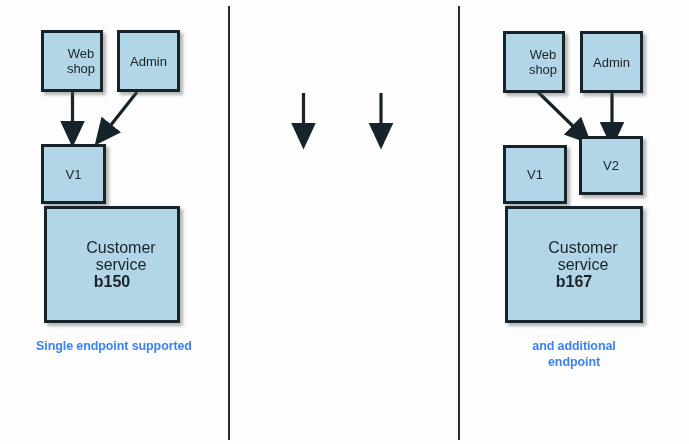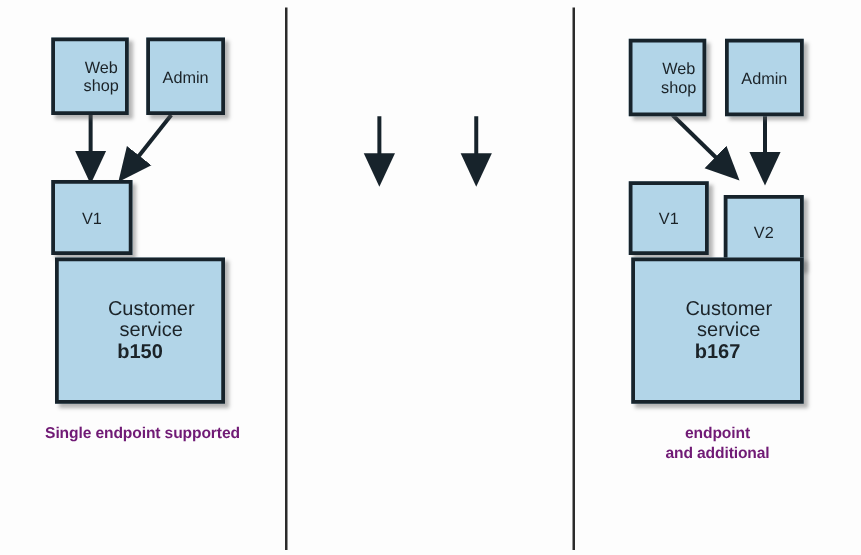--- a/index.html
+++ b/index.html
@@ -38,21 +38,21 @@
   }
   .box span { display: block; }
   .box .l1, .box .l2 { font-weight: normal; margin-left: 18px; }
   .box .l3 { font-weight: bold; }
 
   .svc { font-size: 16px; line-height: 17px; }
 
   .caption {
     position: absolute;
     text-align: center;
-    color: #701a75;
+    color: #3b82f6;
     font-size: 12.5px;
     line-height: 16px;
     font-weight: bold;
     letter-spacing: -0.1px;
   }
   svg.arrows {
     position: absolute;
     left: 0; top: 0;
     width: 689px; height: 444px;
     pointer-events: none;
@@ -138,35 +138,35 @@
     </div>
 
     <div class="box" style="left:350px; top:31px; width:63px; height:62px;">
       <span>Admin</span>
     </div>
 
     <div class="box" style="left:273px; top:145px; width:64px; height:59px;">
       <span>V1</span>
     </div>
 
-    <div class="box" style="left:349px; top:156px; width:64px; height:59px;">
+    <div class="box" style="left:349px; top:136px; width:64px; height:59px;">
       <span>V2</span>
     </div>
 
     <div class="box svc" style="left:275px; top:206px; width:138px; height:117px;">
       <div>
         <span class="l1">Customer</span>
         <span class="l2">service</span>
         <span class="l3">b167</span>
       </div>
     </div>
 
     <div class="caption" style="left:238px; top:338px; width:212px;">
+      <div>and additional</div>
       <div>endpoint</div>
-      <div>and additional</div>
     </div>
   </div>
 
   <div class="panel" style="left:460px; width:229px;">
 
     
 
     
 
     

